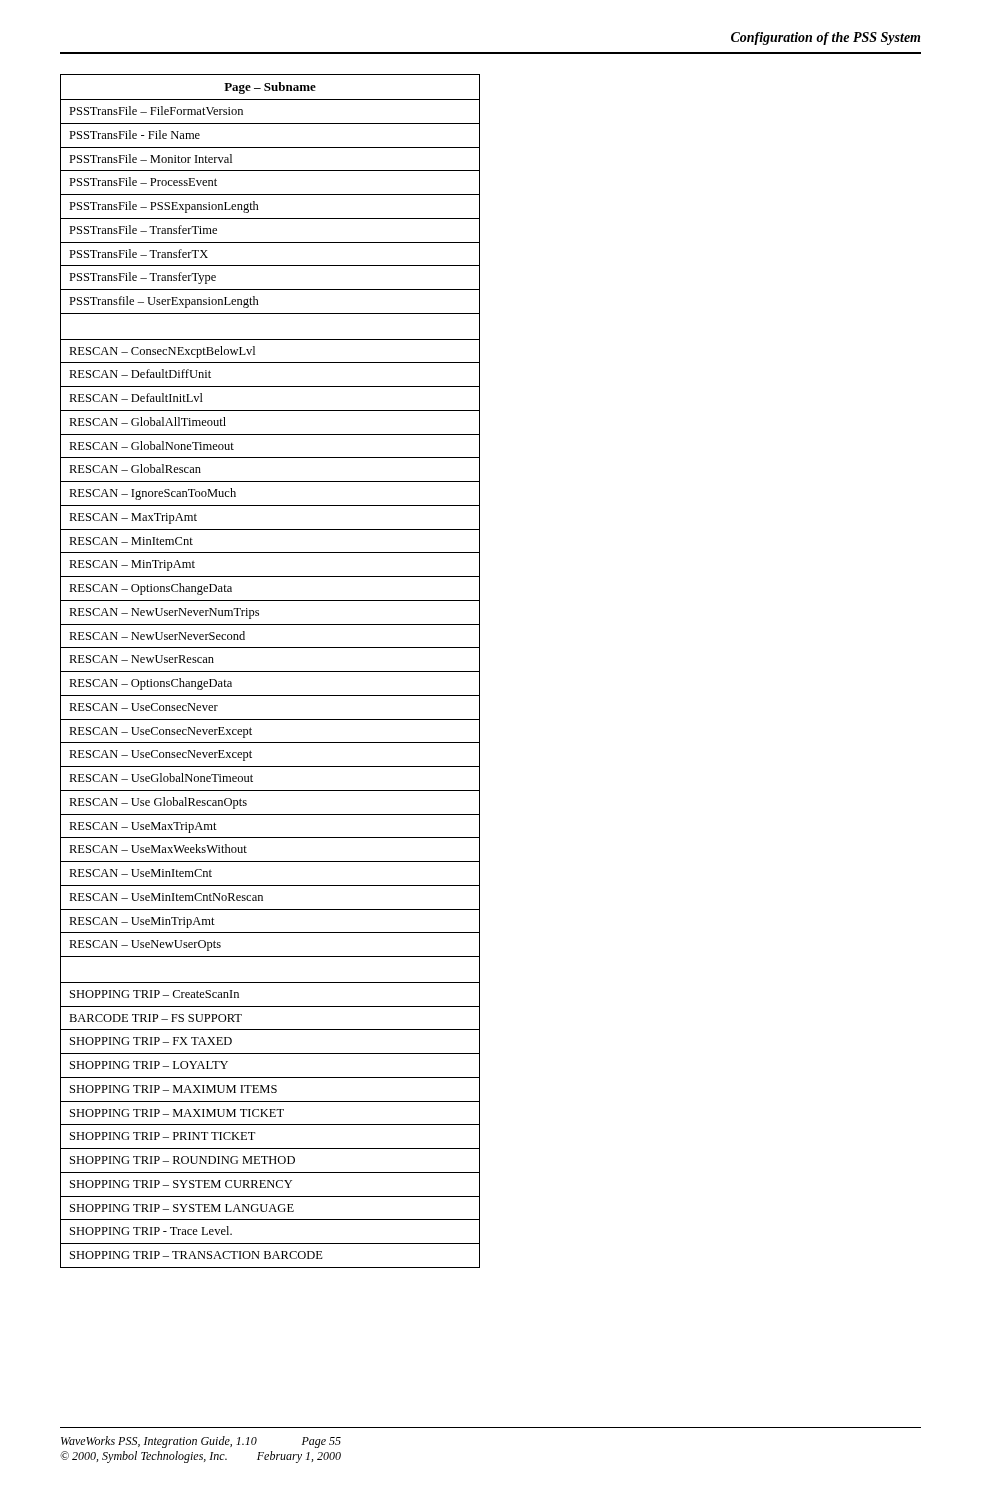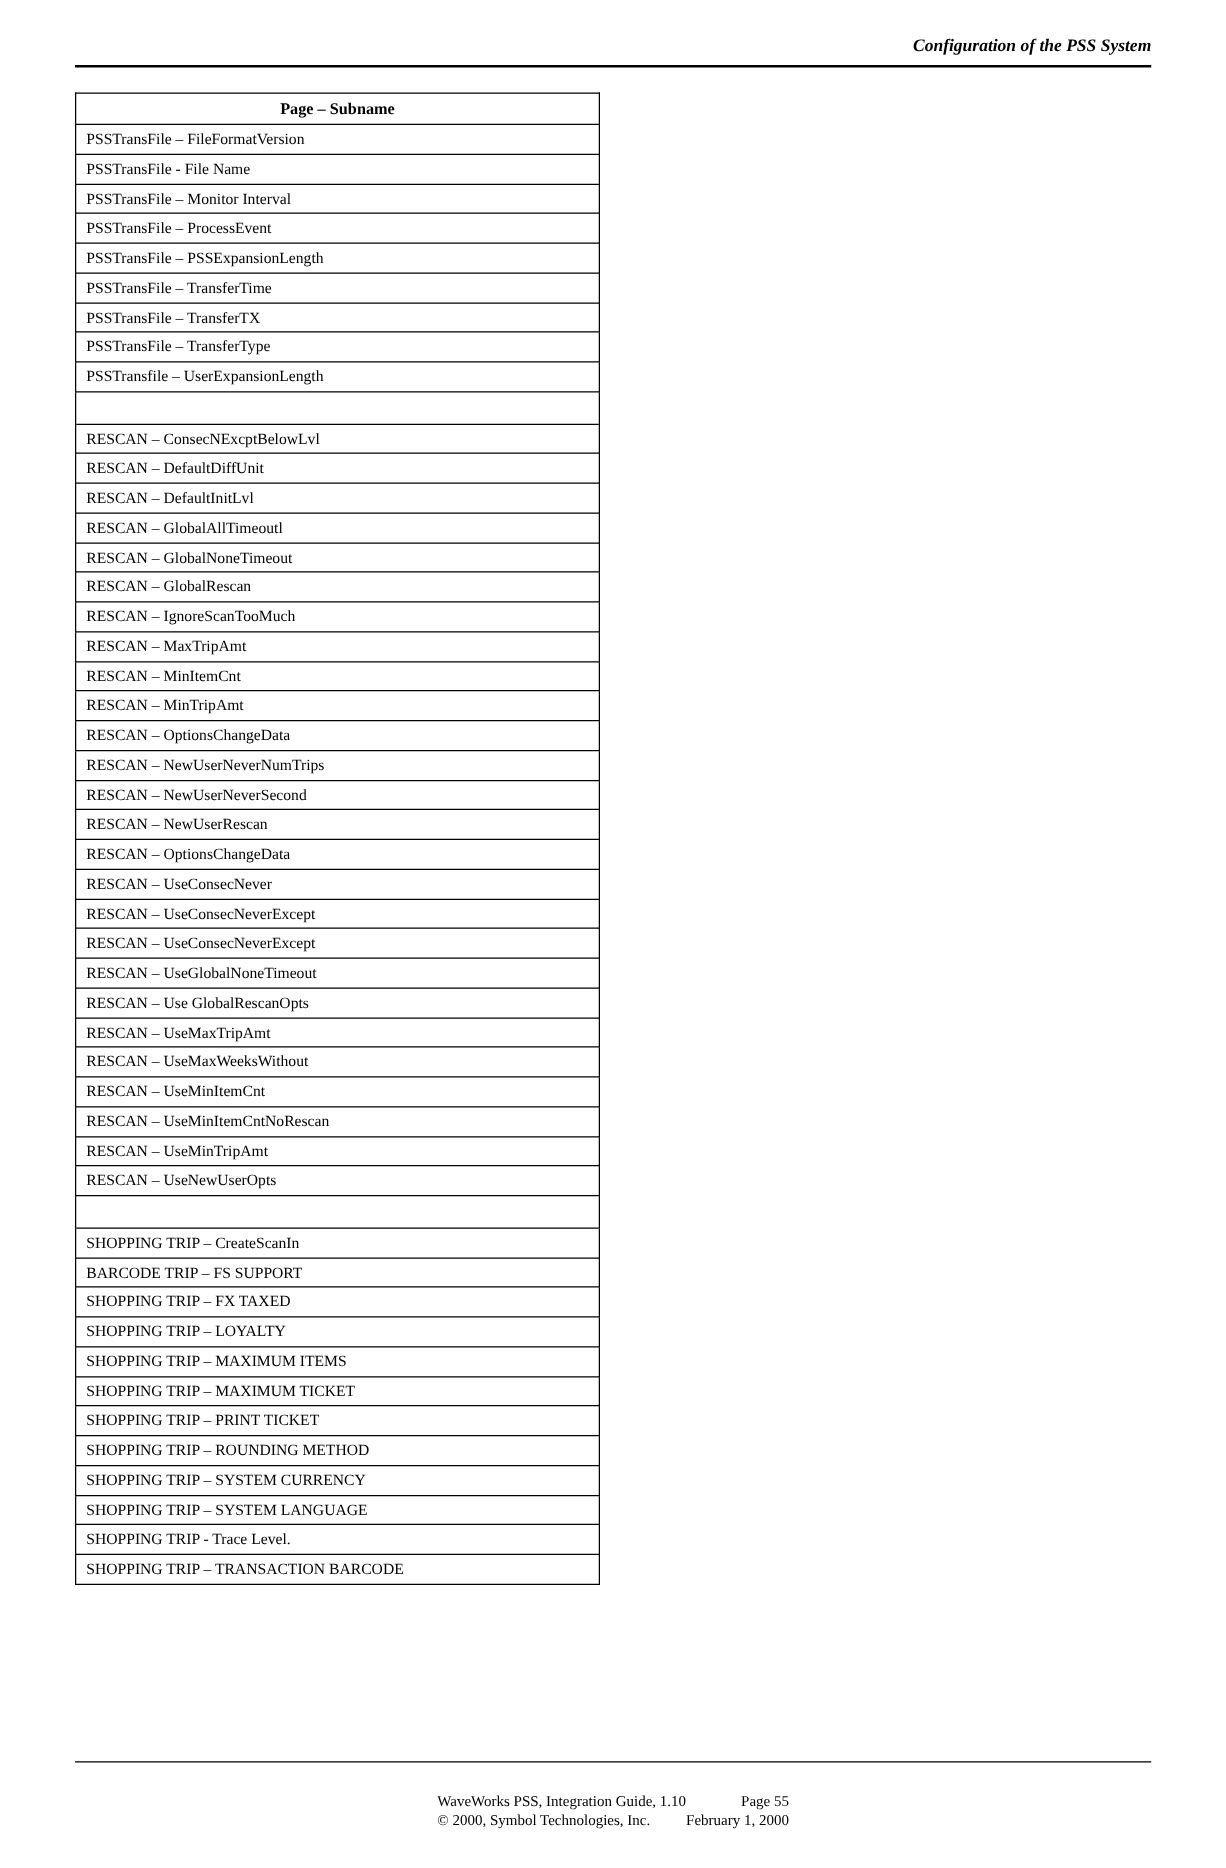--- a/index.html
+++ b/index.html
@@ -53,24 +53,25 @@
       border-bottom: none;
       padding: 3px 8px;
       background: #fff;
     }
     .page-footer {
       position: absolute;
       bottom: 30px;
       left: 60px;
       right: 60px;
       border-top: 1px solid #000;
-      padding-top: 24px;
+      padding-top: 6px;
       display: flex;
-      justify-content: center;
+      justify-content: flex-start;
       font-size: 12px;
+      font-style: italic;
     }
   </style>
 </head>
 <body>
 
 <div class="page-container">
   <div class="page-header">
     <span>Configuration of the PSS System</span>
   </div>
 

